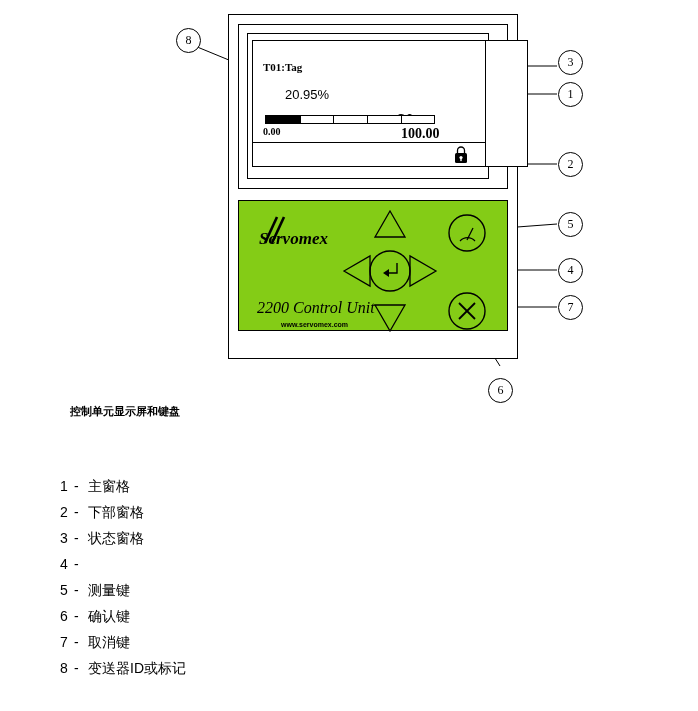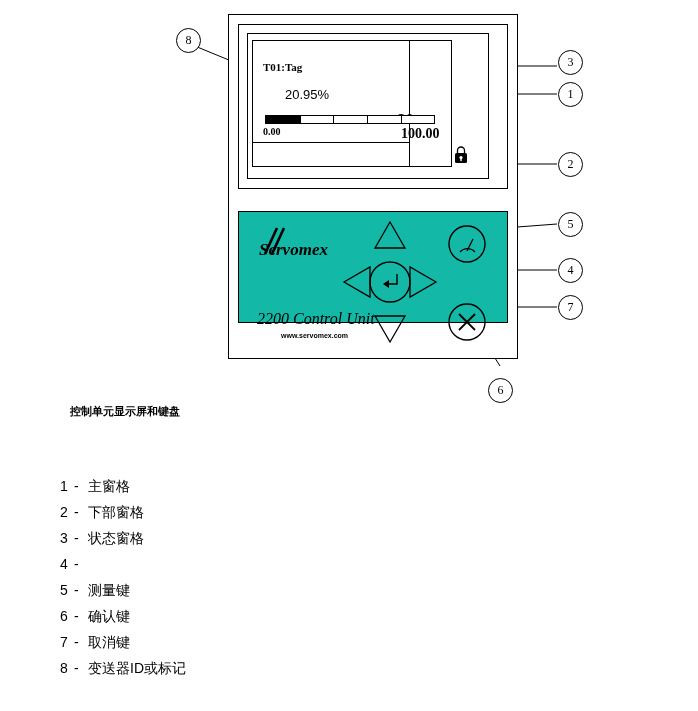--- a/index.html
+++ b/index.html
@@ -55,21 +55,21 @@
     bottom: 9px;
     border: 1.5px solid #000;
     background: #fff;
     box-sizing: border-box;
   }
   
   .lcd {
     position: absolute;
     left: 252px;
     top: 40px;
-    width: 200px;
+    width: 276px;
     height: 127px;
     border: 1px solid #000;
     background: #fff;
     box-sizing: border-box;
     text-align: center;
   }
   
   .status-pane {
     position: absolute;
     right: 0px;
@@ -169,25 +169,25 @@
     left: 200px;
     top: 104px;
     width: 16px;
     height: 20px;
   }
 
   
   .keypad-panel {
     position: absolute;
     left: 238px;
-    top: 211px;
+    top: 200px;
     width: 270px;
-    height: 112px;
+    height: 131px;
     border: 1.5px solid #000;
-    background: #14b8a6;
+    background: #84cc16;
     box-sizing: border-box;
   }
   .brand-logo {
     position: absolute;
     left: 20px;
     top: 28px;
     font-style: italic;
     font-weight: bold;
     font-size: 17px;
     font-family: "Liberation Serif", serif;

